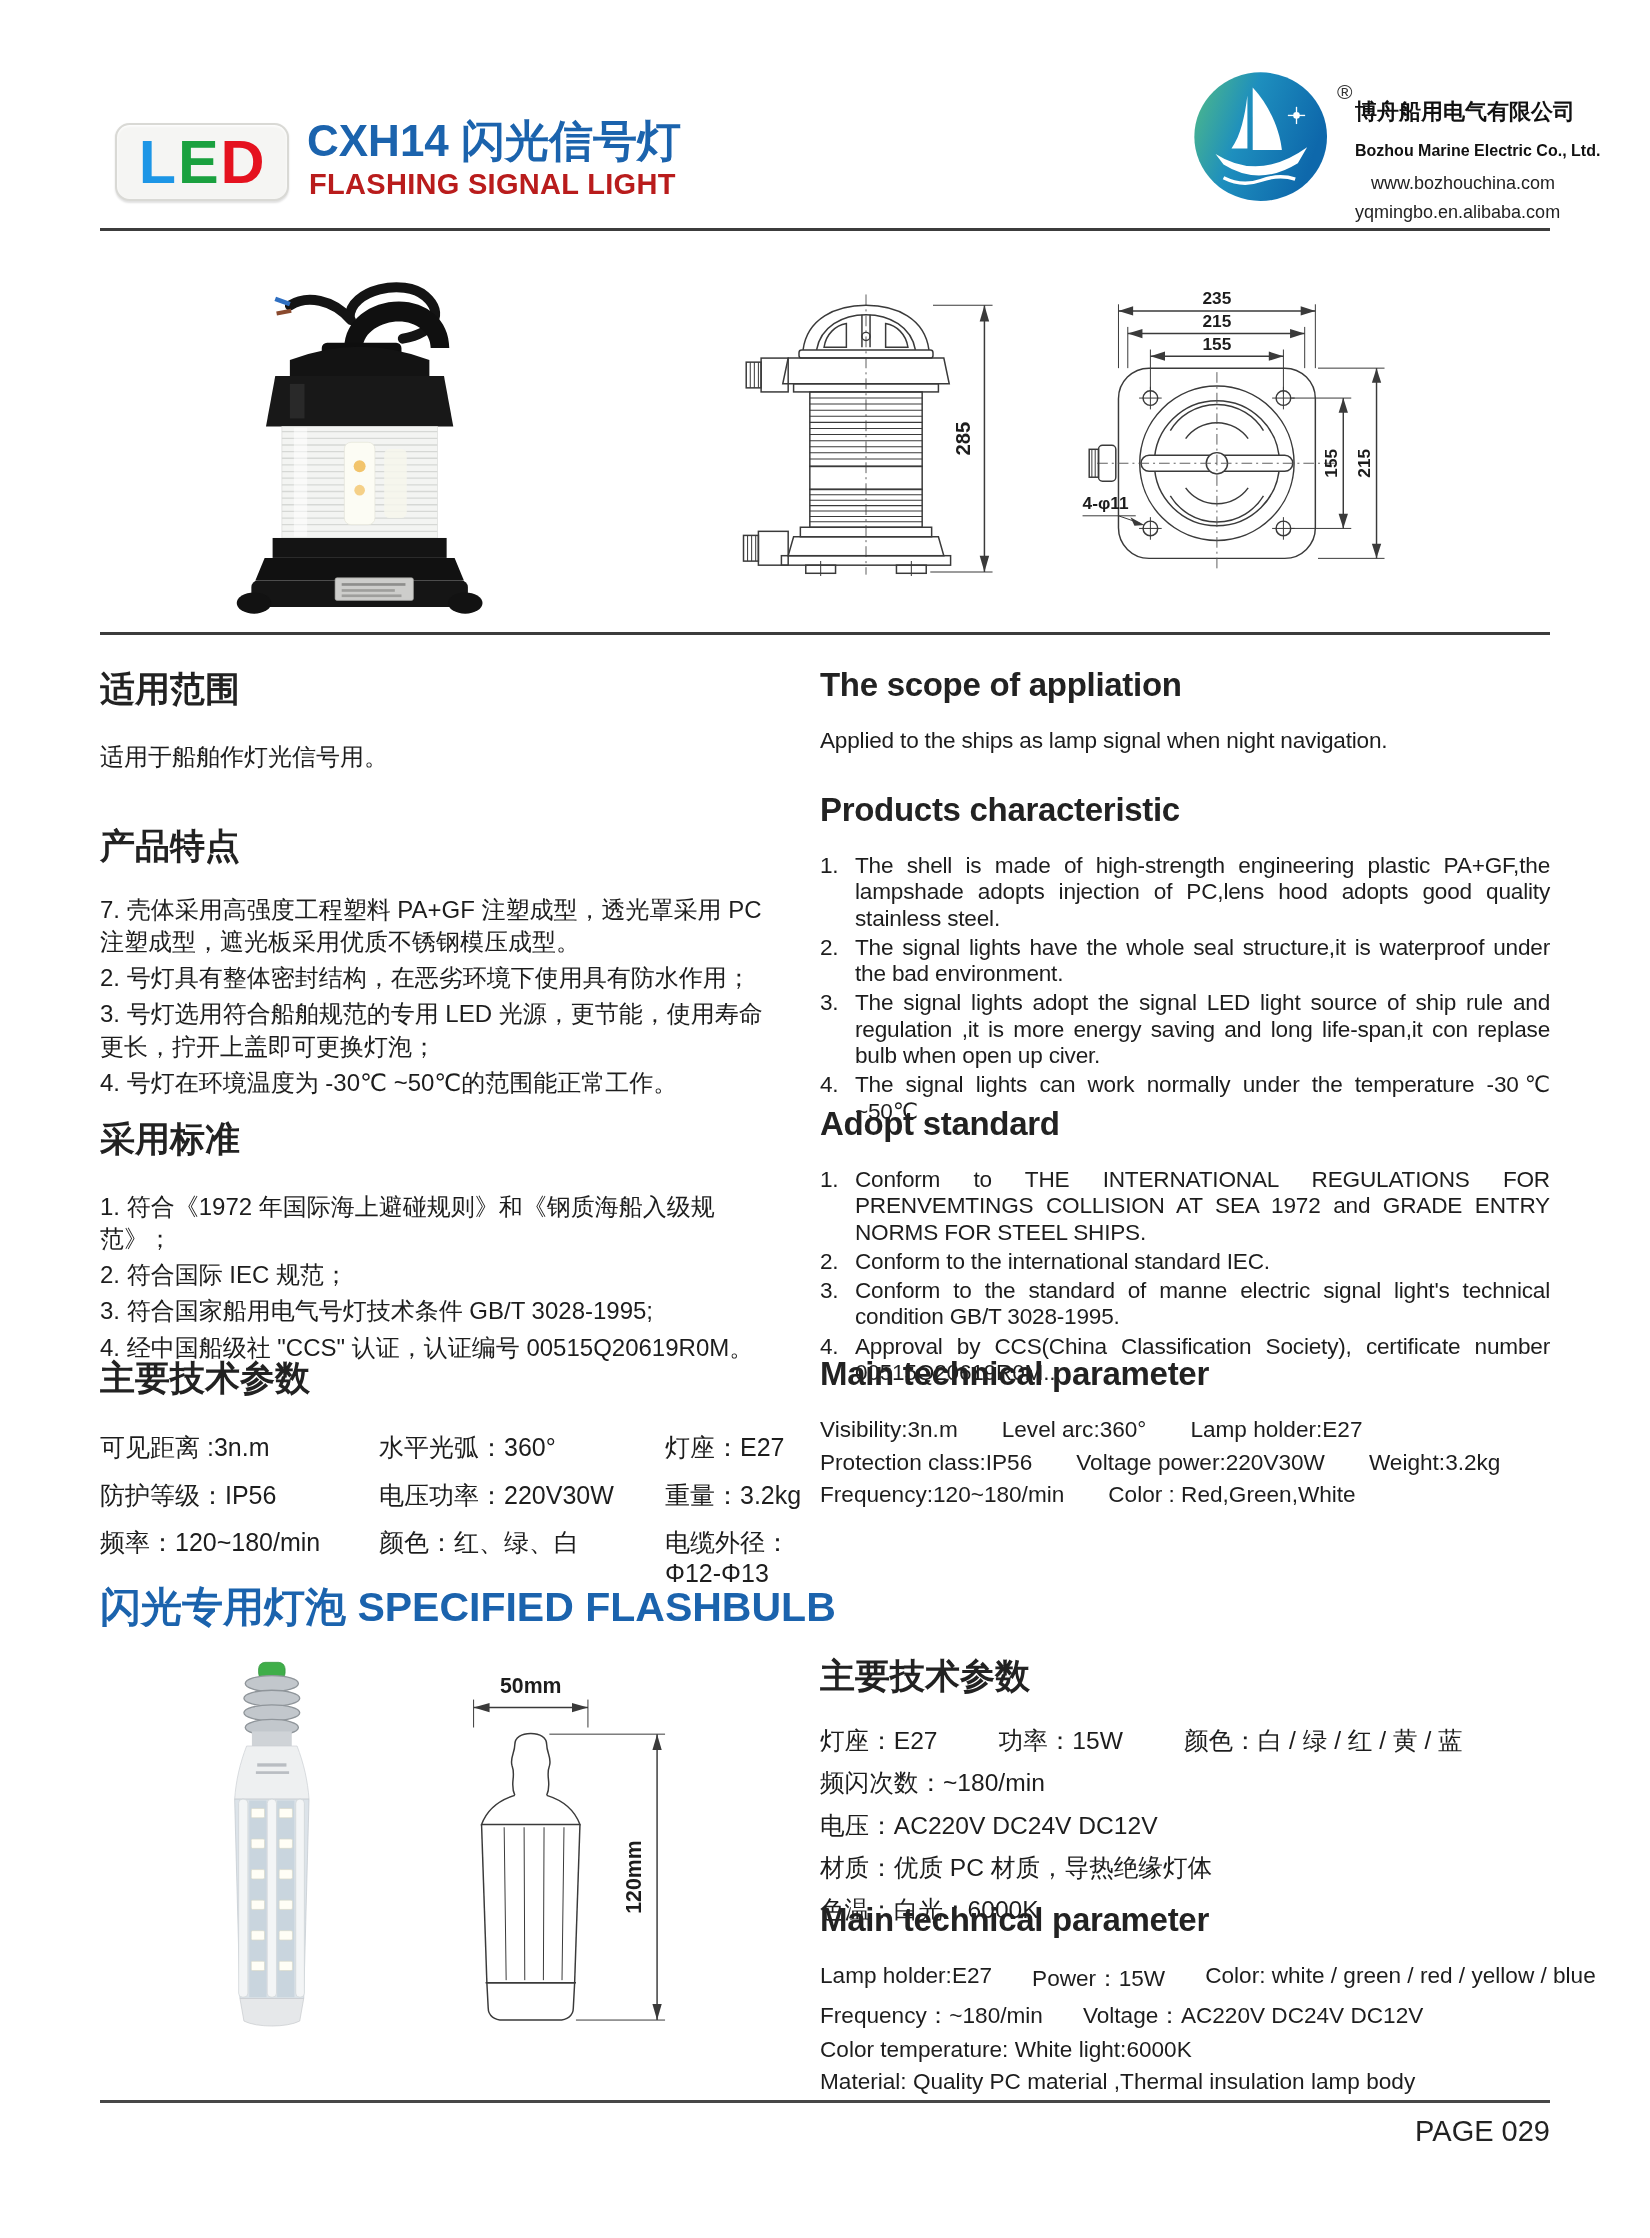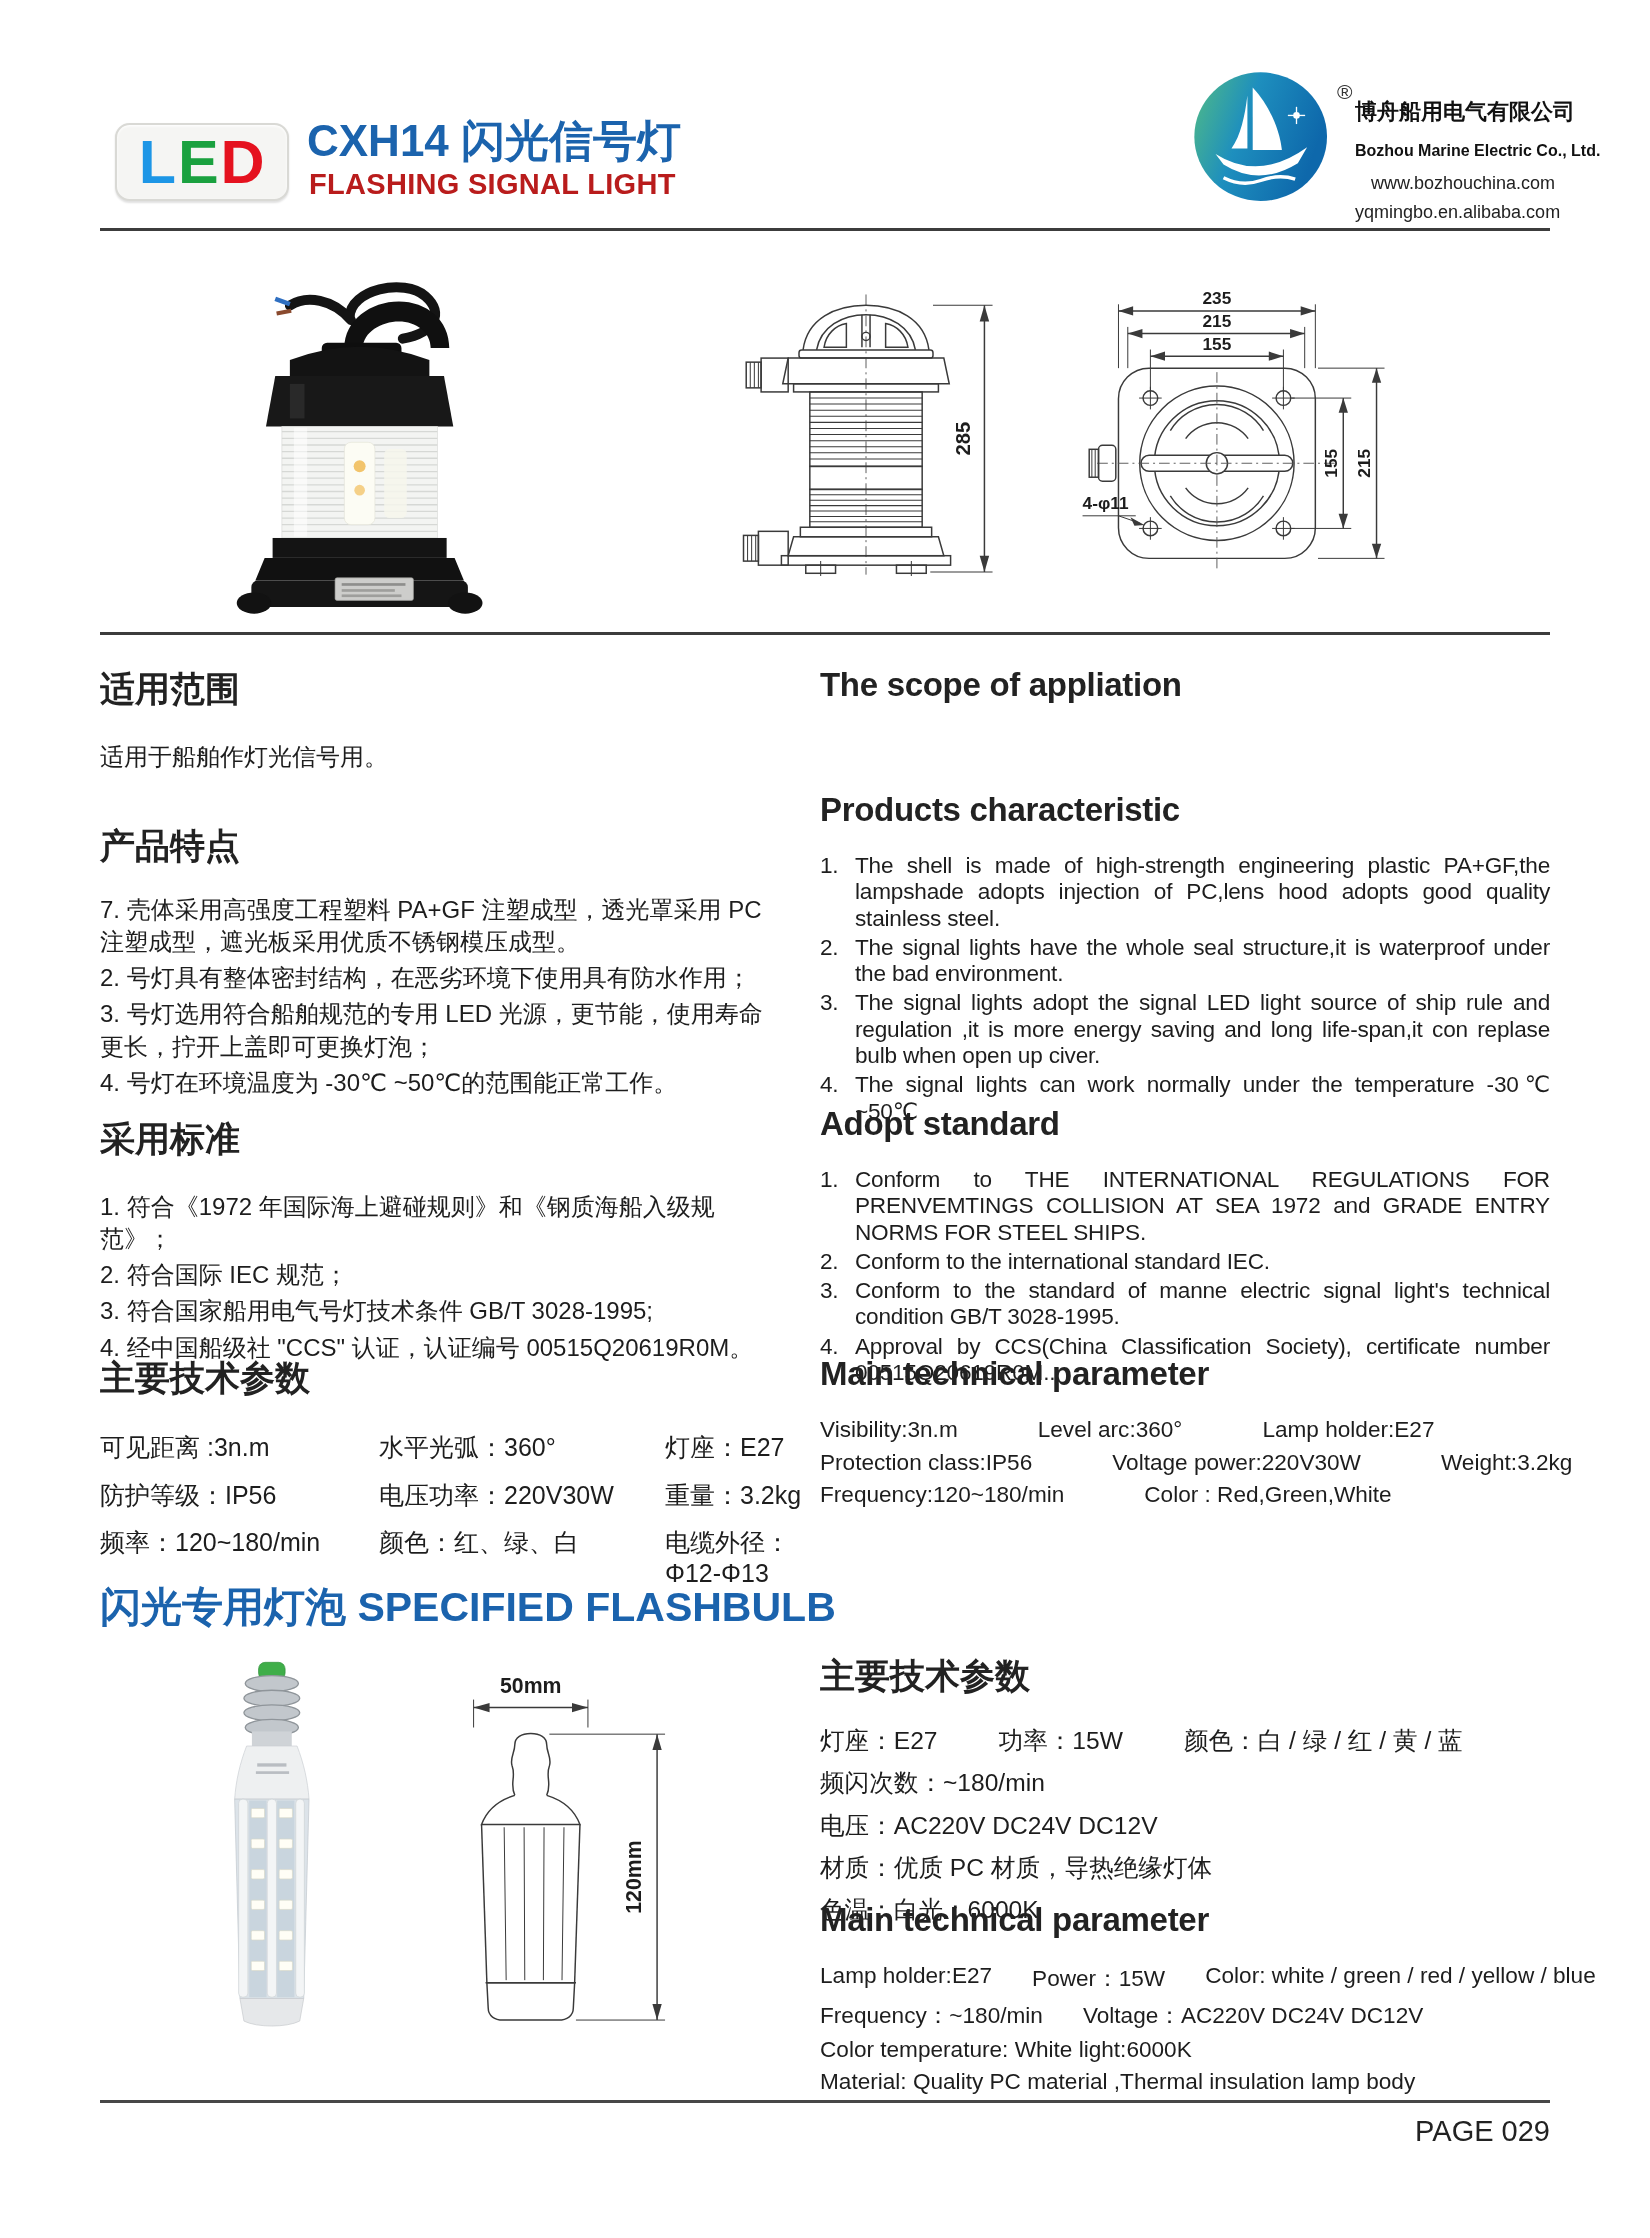--- a/index.html
+++ b/index.html
@@ -33,21 +33,21 @@
   .zh-body{font-size:24px;line-height:1.34;color:#1d1d1d;}
   .zh-body .li{margin-bottom:4px;}
   .en-body{font-size:22.6px;line-height:1.17;color:#1d1d1d;letter-spacing:-0.2px;}
   .mt-s{margin-top:24px;} .mt-m{margin-top:28px;}
   .eitem{display:flex;margin-bottom:2.7px;}
   .eitem .num{flex:none;width:35px;}
   .eitem .txt{flex:1;text-align:justify;}
 
   .params-grid{display:grid;grid-template-columns:279px 286px 1fr;row-gap:14.6px;
                font-size:25px;color:#1d1d1d;margin-top:29px;}
-  .prow{display:flex;gap:80px;font-size:22.6px;color:#1d1d1d;margin-bottom:6.7px;white-space:nowrap;text-align:right;}
+  .prow{display:flex;gap:44px;font-size:22.6px;color:#1d1d1d;margin-bottom:6.7px;white-space:nowrap;text-align:right;}
   .fb-zh-row{display:flex;gap:61px;font-size:24.6px;color:#1d1d1d;margin-bottom:9.3px;white-space:nowrap;}
   .fb-en-row{display:flex;gap:40px;font-size:22.6px;color:#1d1d1d;margin-bottom:6px;white-space:nowrap;}
 
   .fb-title{position:absolute;left:100px;top:1580px;font-size:41px;font-weight:bold;color:#1b63ad;}
 
   .footer-page{position:absolute;left:100px;top:2115px;width:1450px;text-align:right;
                font-size:29px;color:#222;}
 
   
   svg .ln{fill:none;stroke:#3a3a3a;stroke-width:2.2;}
@@ -310,20 +310,21 @@
       <span>电压功率：220V30W</span>
       <span>重量：3.2kg</span>
       <span>频率：120~180/min</span>
       <span>颜色：红、绿、白</span>
       <span>电缆外径：Φ12-Φ13</span>
     </div>
   </div>
 
   <div class="sec" style="left:820px;top:666px;width:730px">
     <div class="h-en">The scope of appliation</div>
+    <div class="en-body mt-s">Applied to the ships as lamp signal when night navigation.</div>
   </div>
 
   <div class="sec" style="left:820px;top:791px;width:730px">
     <div class="h-en">Products characteristic</div>
     <div class="en-body mt-s">
       <div class="eitem">
         <span class="num">1.</span>
         <span class="txt">The shell is made of high-strength engineering plastic PA+GF,the lampshade adopts injection of PC,lens hood adopts good quality stainless steel.</span>
       </div>
       <div class="eitem">

